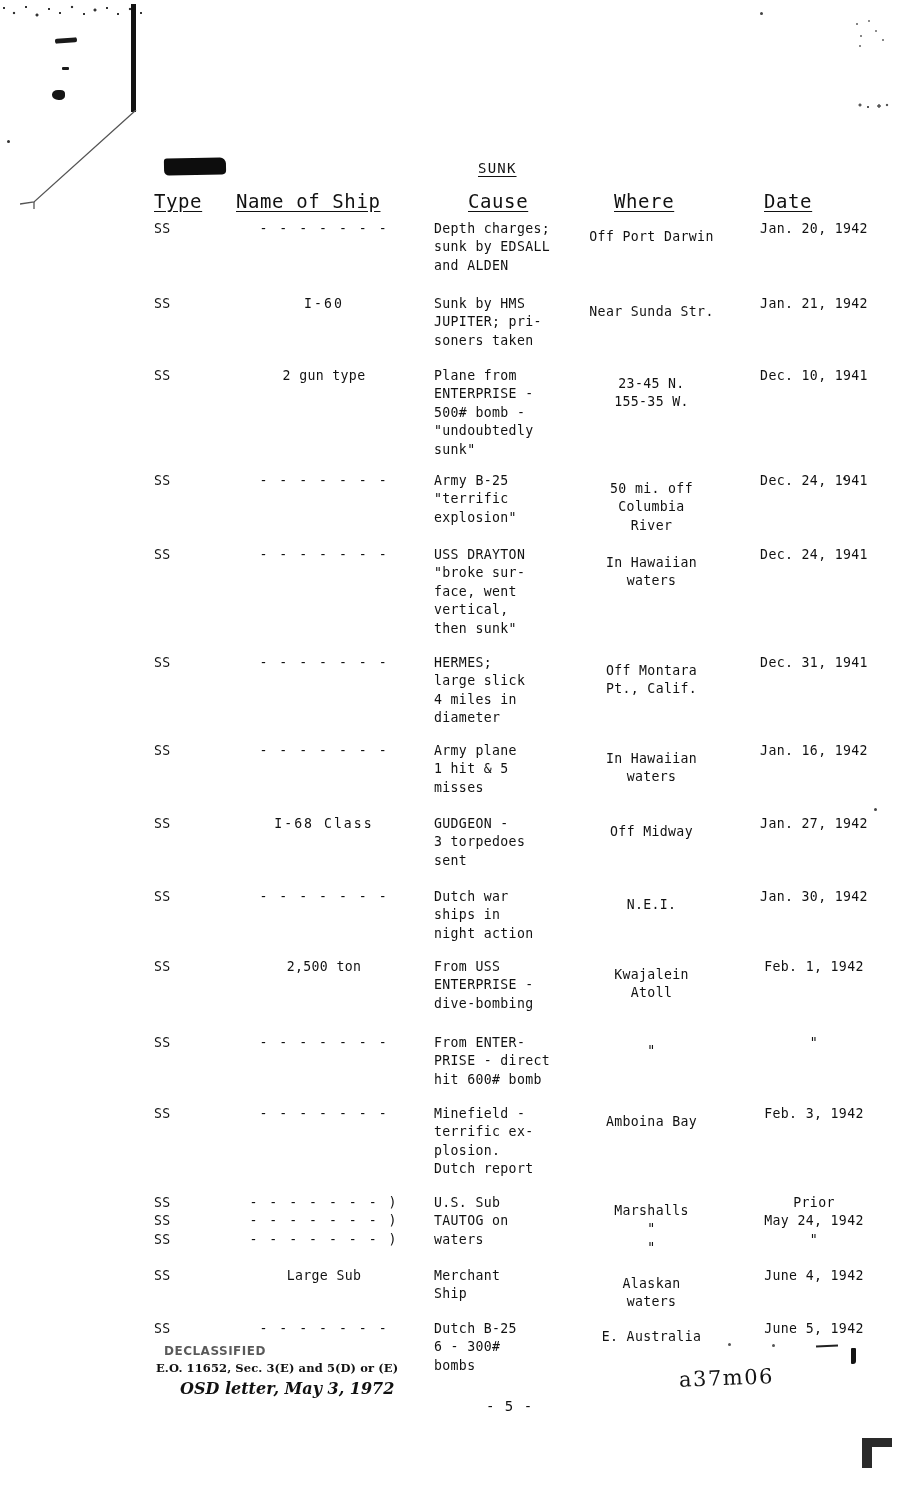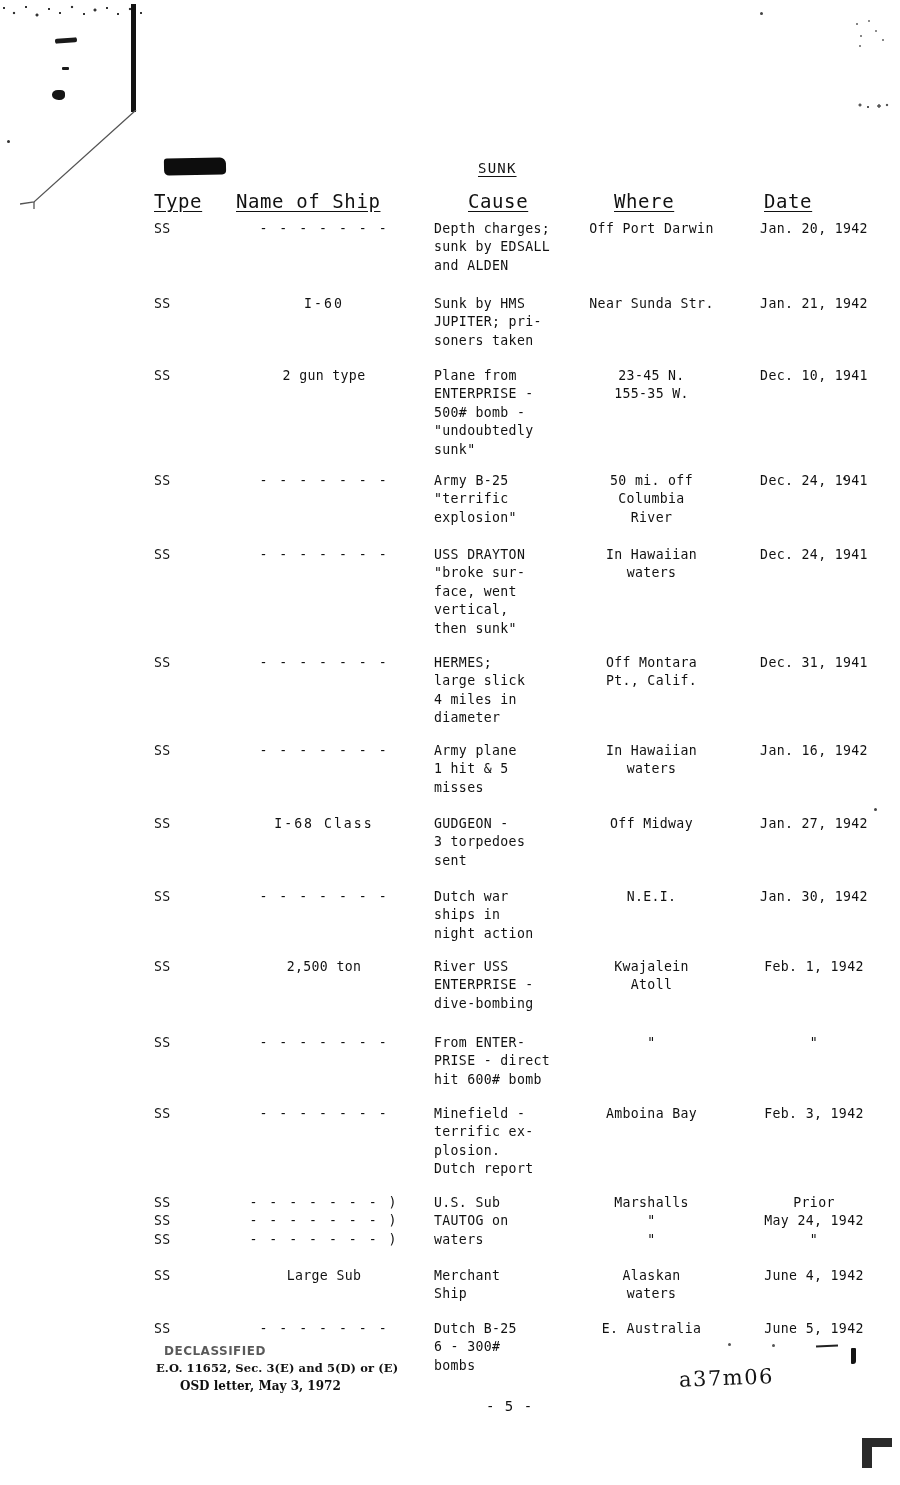--- a/index.html
+++ b/index.html
@@ -129,21 +129,21 @@
   .cell {
     position: absolute;
     font-size: 13.2px;
     line-height: 18.4px;
     letter-spacing: .35px;
     white-space: pre-line;
   }
   .c-type  { left: 138px; }
   .c-name  { left: 208px; width: 200px; }
   .c-cause { left: 418px; width: 150px; }
-  .c-where { left: 563px; width: 145px; }
+  .c-where { left: 563px; width: 145px; margin-top: 8px; }
   .c-date  { left: 718px; width: 160px; }
 
   .c-name.center, .c-where.center, .c-date.center, .c-cause.center { text-align: center; }
   .dashes { letter-spacing: 2.0px; }
 
   
   #declass {
     position: absolute;
     left: 140px; top: 1344px;
     width: 300px;
@@ -159,24 +159,25 @@
     margin-left: 8px;
     filter: blur(.35px);
   }
   #declass-eo {
     font-size: 11.5px;
     font-weight: bold;
     margin-top: 3px;
     letter-spacing: .1px;
   }
   #declass-osd {
-    font-size: 12px;
+    font-size: 16px;
     font-weight: bold;
     margin-top: 4px;
     margin-left: 24px;
+    font-style: italic;
   }
   #declass-byline {
     position: relative;
     margin-top: 5px;
     height: 22px;
     font-size: 11.5px;
     font-weight: bold;
   }
   #declass-by-label { position: absolute; left: 0px; top: 8px; font-size: 10px; }
   #declass-by-value { position: absolute; left: 22px; top: 4px; font-size: 14px; }
@@ -344,21 +345,21 @@
           <div class="cell c-name center dashes">- - - - - - -</div>
           <div class="cell c-cause">Dutch war
 ships in
 night action</div>
           <div class="cell c-where center">N.E.I.</div>
           <div class="cell c-date center">Jan. 30, 1942</div>
         </div>
         <div class="row" style="top: 958px;">
           <div class="cell c-type">SS</div>
           <div class="cell c-name center">2,500 ton</div>
-          <div class="cell c-cause">River USS
+          <div class="cell c-cause">From USS
 ENTERPRISE -
 dive-bombing</div>
           <div class="cell c-where center">Kwajalein
 Atoll</div>
           <div class="cell c-date center">Feb. 1, 1942</div>
         </div>
         <div class="row" style="top: 1034px;">
           <div class="cell c-type">SS</div>
           <div class="cell c-name center dashes">- - - - - - -</div>
           <div class="cell c-cause">From ENTER-

